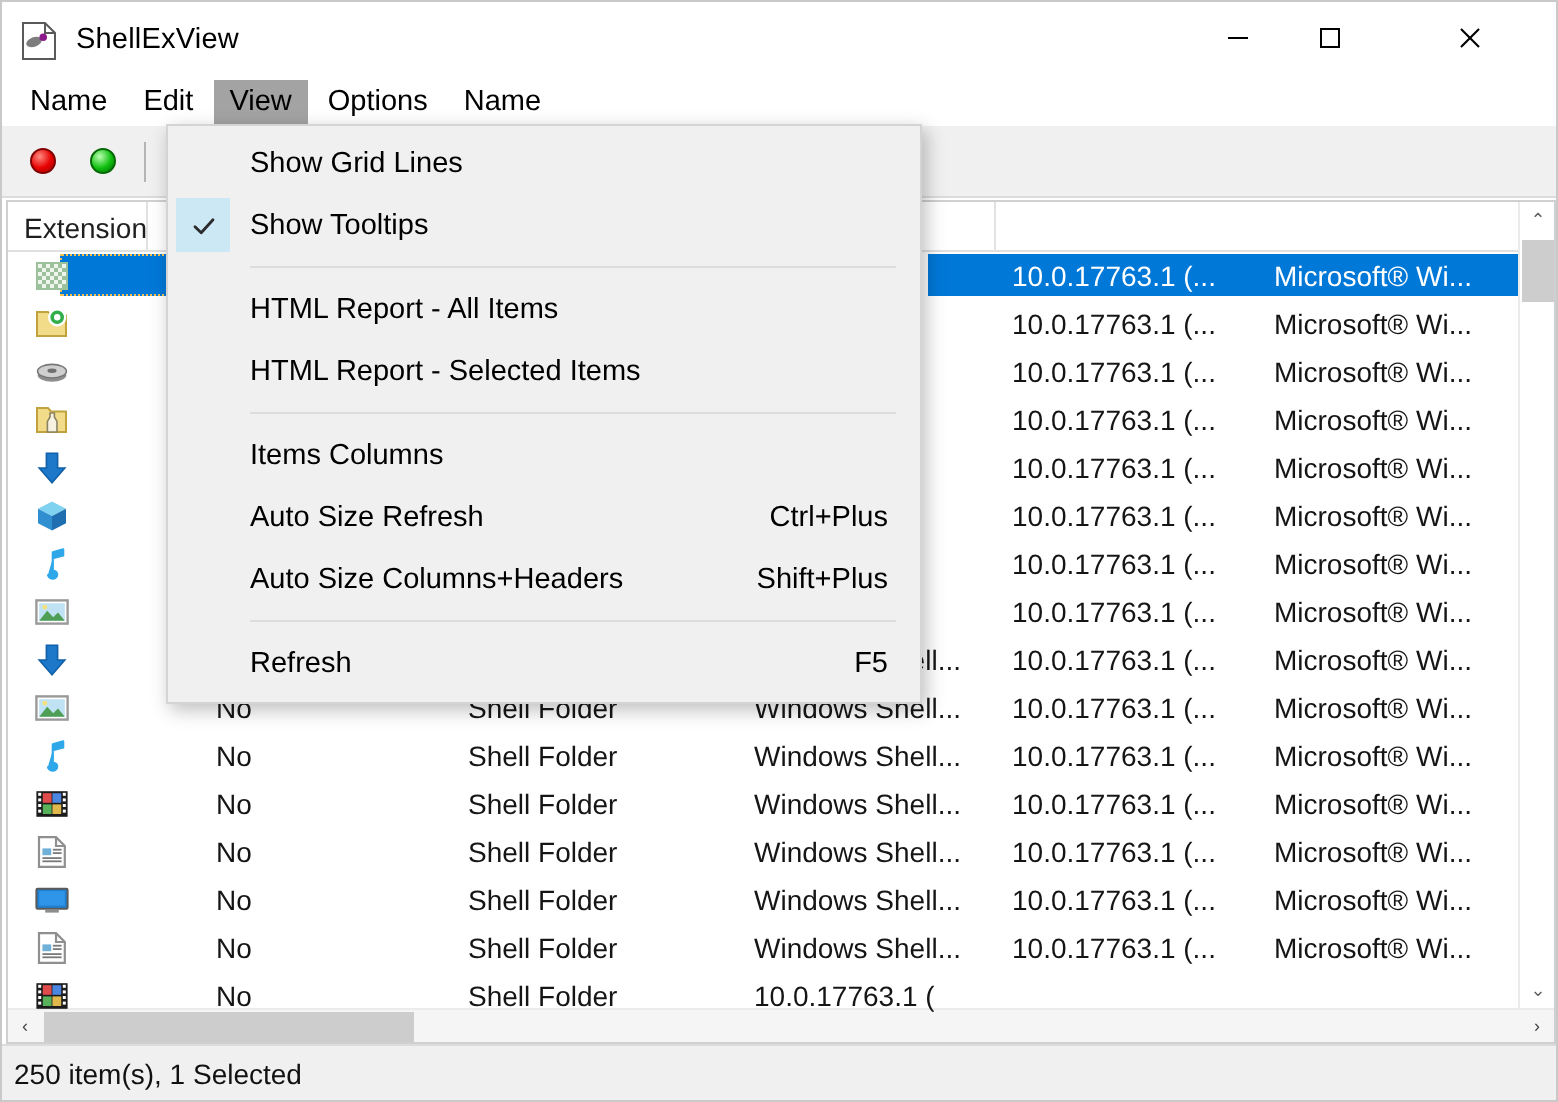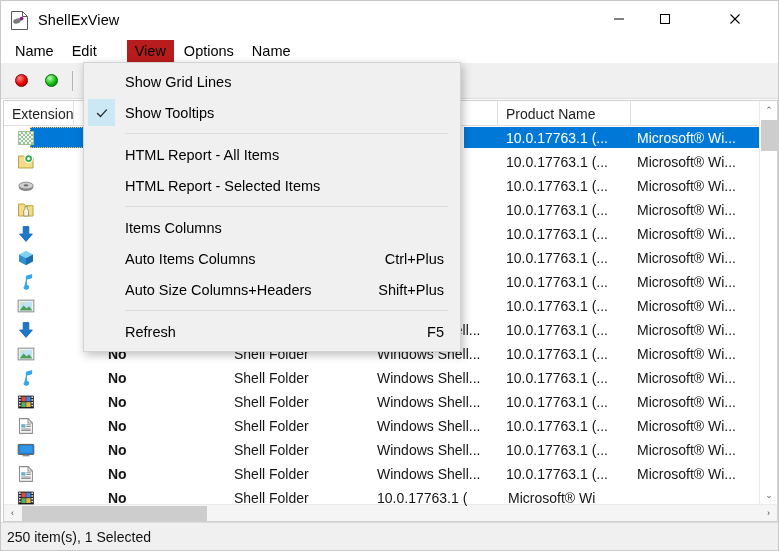--- a/index.html
+++ b/index.html
@@ -52,21 +52,21 @@
     display: flex; align-items: center;
     padding-left: 6px;
   }
   .menu-top {
     font-size: 14.5px; color: #000;
     padding: 3px 8px 4px 8px;
     margin-right: 2px;
     white-space: nowrap;
     line-height: 16px;
   }
-  .menu-top.active { background: #b91c1c; margin-left: 20px; }
+  .menu-top.active { background: #a3a3a3; }
 
   
   #toolbar {
     position: absolute; left: 0; top: 62px;
     width: 779px; height: 36px;
     background: #f0f0f0;
     border-bottom: 1px solid #dcdcdc;
     display: flex; align-items: center;
     padding-left: 6px;
   }
@@ -132,21 +132,21 @@
     height: 21px;
   }
   .focus-dot {
     position: absolute;
     border: 1px dotted #f2c14e;
     height: 21px;
   }
 
   
   .c-ext  { width: 70px; }
-  .c-dis  { width: 130px; font-weight: bold; }
+  .c-dis  { width: 130px; }
   .c-typ  { width: 165px; }
   .c-desc { width: 129px; }
   .c-ver  { width: 131px; }
   .c-prod { width: 133px; }
 
   
   .icon-wrap {
     width: 24px; min-width: 24px; height: 20px;
     display: flex; align-items: center; justify-content: center;
     margin-left: 2px; margin-right: 4px;
@@ -286,21 +286,20 @@
     </div>
   </div>
 
   <div id="listview">
 
     <div id="header-row">
       <div class="hcell c-ext">Extension...</div>
       <div class="hcell c-dis"></div>
       <div class="hcell c-typ"></div>
       <div class="hcell c-desc"></div>
-      <div class="hcell c-prod">Product Name</div>
     </div>
 
     <div id="rows">
         <div class="row selected" style="position: relative;">
           <div class="sel-band" style="left: 26px; width: 62px; top: 1px;"></div>
           <div class="focus-dot" style="left: 26px; width: 62px; top: 1px;"></div>
           <div class="sel-band" style="left: 460px; width: 297px; top: 1px;"></div>
           <div class="cell c-ext" style="position: relative; z-index: 2;">
             <span class="icon-wrap">
               <svg width="18" height="18" viewBox="0 0 18 18">
@@ -768,23 +767,20 @@
           </div>
           <div class="cell c-dis" style="position: relative; z-index: 2;">
             <span class="cell-text" style="margin-left: 26px;">No</span>
           </div>
           <div class="cell c-typ" style="position: relative; z-index: 2;">
             <span class="cell-text" style="margin-left: 22px;">Shell Folder</span>
           </div>
           <div class="cell c-ver" style="position: relative; z-index: 2;">
             <span class="cell-text">10.0.17763.1 (</span>
           </div>
-          <div class="cell c-prod" style="position: relative; z-index: 2;">
-            <span class="cell-text">Microsoft® Wi</span>
-          </div>
         </div>
       </div>
 
     <div id="vscroll">
       <div class="arrow">⌃</div>
       <div id="vthumb"></div>
       <div class="arrow" style="position:absolute;bottom:0;left:0;">⌄</div>
     </div>
 
     <div id="hscroll">
@@ -815,21 +811,21 @@
         <span>HTML Report - All Items</span>
       </div>
       <div class="mi">
         <span>HTML Report - Selected Items</span>
       </div>
       <div class="mi-sep"></div>
       <div class="mi">
         <span>Items Columns</span>
       </div>
       <div class="mi">
-        <span>Auto Items Columns</span>
+        <span>Auto Size Refresh</span>
         <span class="accel">Ctrl+Plus</span>
       </div>
       <div class="mi">
         <span>Auto Size Columns+Headers</span>
         <span class="accel">Shift+Plus</span>
       </div>
       <div class="mi-sep"></div>
       <div class="mi">
         <span>Refresh</span>
         <span class="accel">F5</span>

